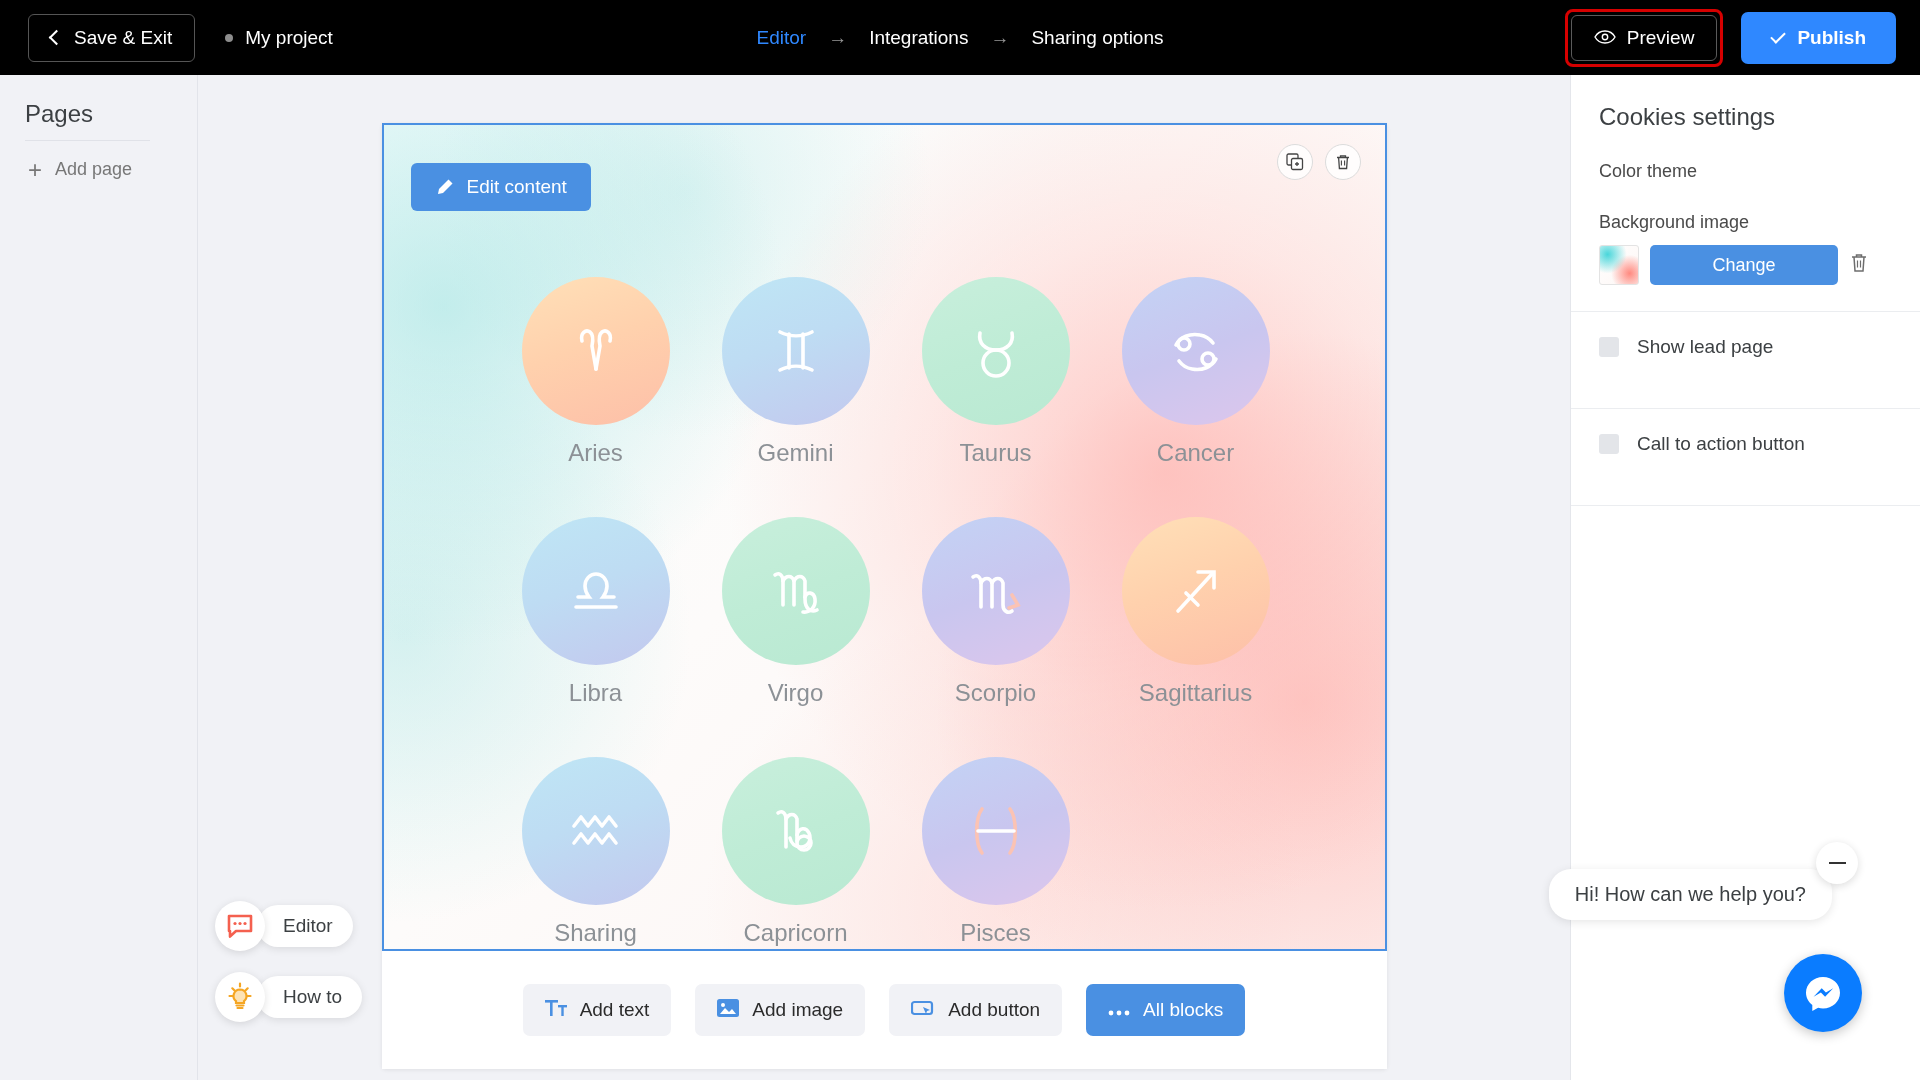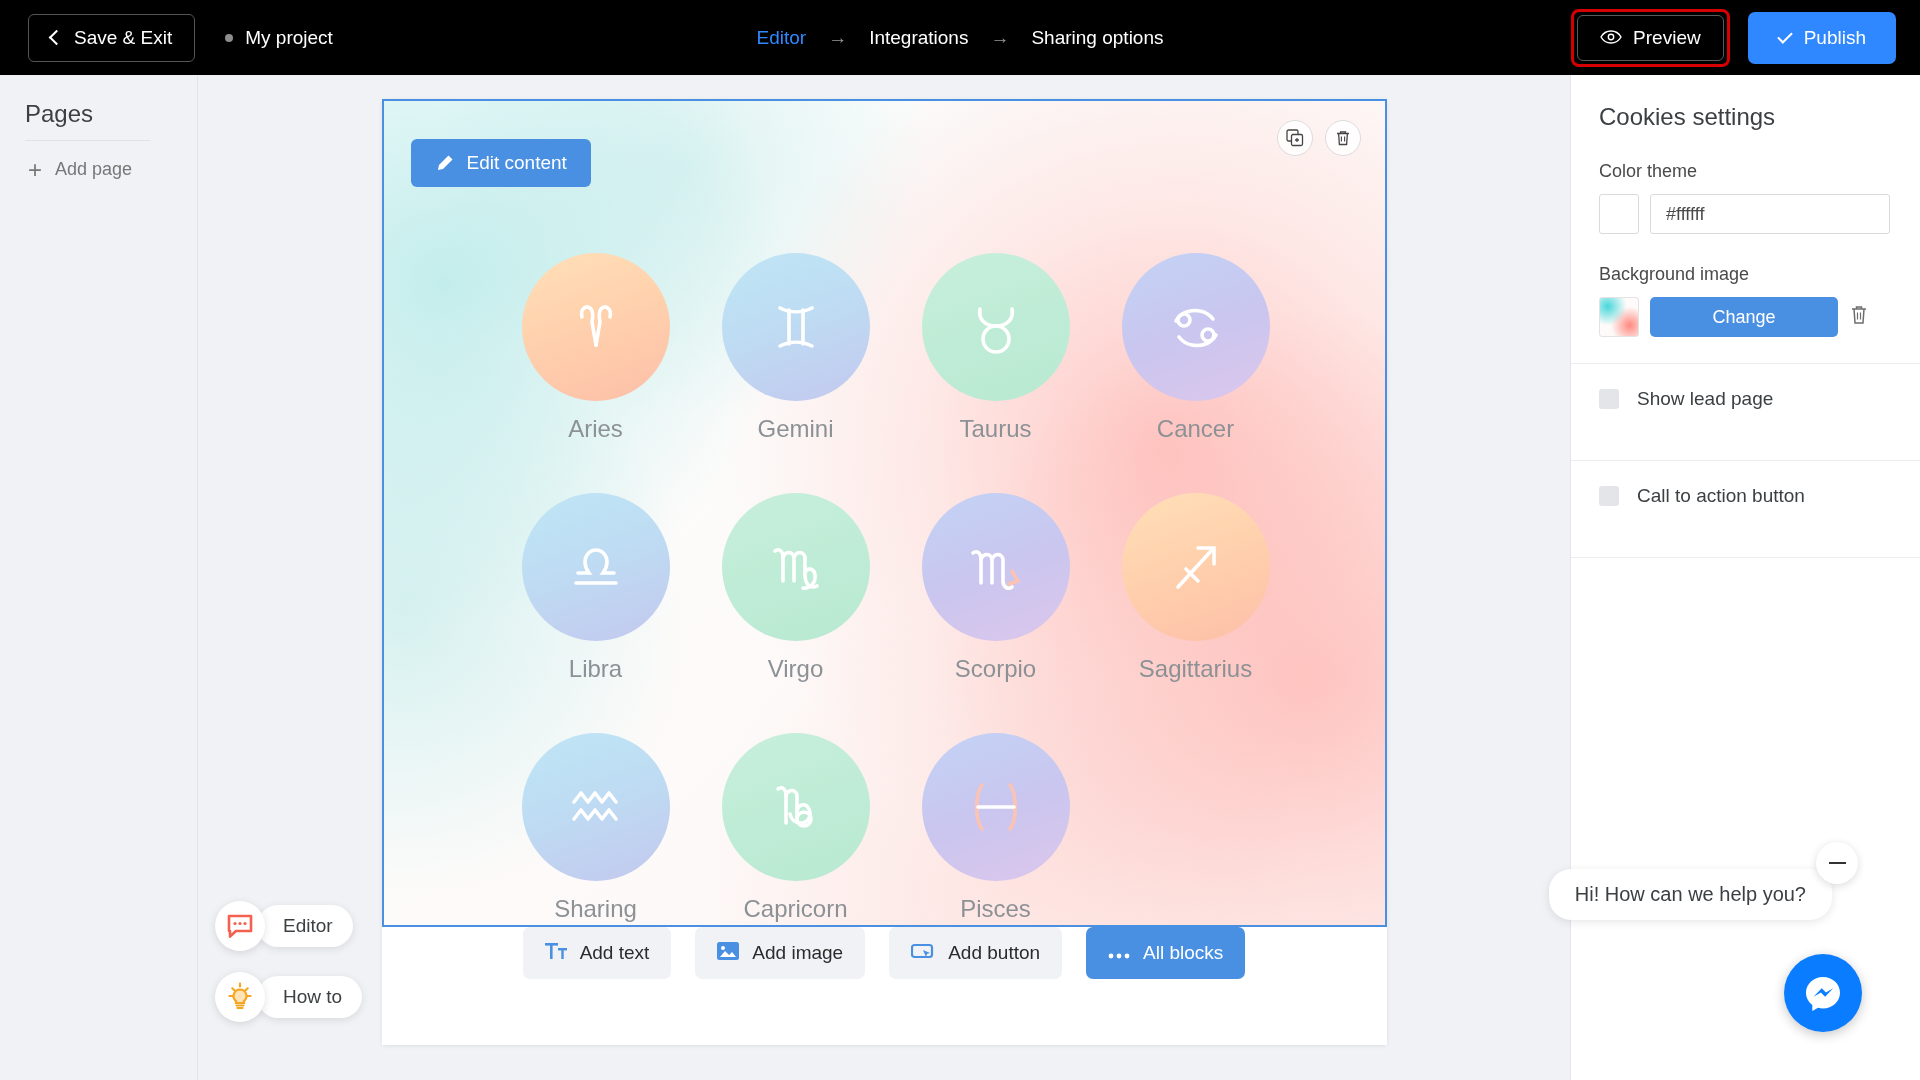--- a/index.html
+++ b/index.html
@@ -34,21 +34,21 @@
   .nav .arrow{ color:#9a9a9a; font-size:19px; }
 
   .right-actions{ position:absolute; right:24px; display:flex;
     align-items:center; gap:18px; }
   .preview-wrap{ border:3px solid #d60000; border-radius:8px; padding:3px; }
   .btn-preview{ height:46px; padding:0 22px; border:1px solid #5a5a5a;
     border-radius:6px; background:transparent; color:#fff; font-size:19px;
     display:flex; align-items:center; gap:11px; cursor:pointer; }
   .btn-publish{ height:52px; padding:0 30px; border:none; border-radius:7px;
     background:#2f88ff; color:#fff; font-size:19px; display:flex;
-    align-items:center; gap:12px; cursor:pointer; }
+    align-items:center; gap:12px; cursor:pointer;font-weight:bold; }
   .check{ display:inline-block; width:14px; height:8px;
     border-left:2.5px solid #fff; border-bottom:2.5px solid #fff;
     transform:rotate(-45deg); margin-bottom:4px; }
 
   
   .sidebar{ position:absolute; top:75px; left:0; width:198px; height:1005px;
     background:#f1f2f6; border-right:1px solid #e2e4ea; }
   .pages-title{ margin:25px 0 0 25px; font-size:24px; color:#3c4043; }
   .page-card{ margin:28px 0 0 25px; width:125px; height:148px;
     background:#fff; border:2px solid #2f88ff; border-radius:7px;
@@ -72,21 +72,21 @@
     letter-spacing:1px; cursor:pointer; }
   .divider-sb{ margin:12px 0 0 25px; width:125px; height:1px; background:#e0e2e8; }
   .add-page{ margin:18px 0 0 28px; display:flex; align-items:center;
     gap:13px; color:#777; font-size:18px; cursor:pointer; }
   .plus{ font-size:24px; color:#777; line-height:18px; }
 
   
   .canvas-area{ position:absolute; top:75px; left:198px;
     width:1372px; height:1005px; background:#f1f2f6;
     display:flex; flex-direction:column; align-items:center; }
-  .canvas-card{ margin-top:24px; width:1005px; background:#fff;
+  .canvas-card{ margin-top:48px; width:1005px; background:#fff;
     border-radius:4px; box-shadow:0 1px 4px rgba(0,0,0,.08); }
   .block{ position:relative; width:1005px; height:828px;
     border:2px solid #4a90e2; overflow:hidden;
     background:
       radial-gradient(circle at 78% 42%, rgba(255,170,165,.62) 0%, rgba(255,190,185,.30) 26%, rgba(255,255,255,0) 48%),
       radial-gradient(circle at 92% 70%, rgba(255,150,145,.50) 0%, rgba(255,255,255,0) 34%),
       radial-gradient(circle at 6% 22%, rgba(150,224,222,.55) 0%, rgba(255,255,255,0) 30%),
       radial-gradient(circle at 2% 62%, rgba(168,228,226,.45) 0%, rgba(255,255,255,0) 26%),
       radial-gradient(circle at 30% 8%, rgba(176,230,228,.40) 0%, rgba(255,255,255,0) 24%),
       radial-gradient(circle at 62% 95%, rgba(255,195,190,.35) 0%, rgba(255,255,255,0) 30%),
@@ -112,21 +112,21 @@
     display:flex; align-items:center; justify-content:center; }
   .z-circle svg{ display:block; }
   .z-label{ margin-top:14px; font-size:24px; color:#8c9196; }
 
   .c-orange{ background:linear-gradient(160deg,#ffe0b8 0%,#ffd1ad 45%,#fdbfa8 100%); }
   .c-blue  { background:linear-gradient(160deg,#bfe6f5 0%,#bedcf3 45%,#c3c8ee 100%); }
   .c-green { background:linear-gradient(160deg,#c8efdc 0%,#bfecd6 50%,#b9e9d2 100%); }
   .c-lav   { background:linear-gradient(160deg,#c3d3f5 0%,#c9c6ef 50%,#dcc6ec 100%); }
 
   .add-row{ width:1005px; height:118px; background:#fff;
-    display:flex; justify-content:center; gap:24px; }
+    display:flex; align-items:center; justify-content:center; gap:24px; }
   .add-btn{ height:52px; padding:0 22px; border:none; border-radius:7px;
     background:#f1f2f6; color:#2b2b2b; font-size:19px;
     display:flex; align-items:center; gap:13px; cursor:pointer; }
   .add-btn.primary{ background:#4a90e2; color:#fff; }
 
   
   .help-stack{ position:absolute; left:215px; bottom:58px;
     display:flex; flex-direction:column; gap:21px; }
   .help-row{ display:flex; align-items:center; cursor:pointer; }
   .help-circle{ width:50px;height:50px;border-radius:50%;background:#fff;
@@ -456,24 +456,20 @@
       </svg>
     </div>
     <div class="help-pill">How to</div>
   </div>
 </div>
 
 <div class="rpanel">
   <div class="rp-title">Cookies settings</div>
 
   <div class="rp-label">Color theme</div>
-  <div class="color-row">
-    <div class="swatch"></div>
-    <input class="hexfield" value="#ffffff" style="">
-  </div>
 
   <div class="rp-label">Background image</div>
   <div class="bg-row">
     <div class="bg-thumb"></div>
     <button class="btn-change">Change</button>
     <span>
       <svg width="20" height="22" viewBox="0 0 20 22" fill="none" stroke="#6d6d6d" stroke-width="1.5">
         <path d="M3 5h14M7.5 5V3h5v2M5 5l1 14h8l1-14"></path>
         <path d="M8.5 8.5v7M11.5 8.5v7" stroke-width="1.2"></path>
       </svg>

